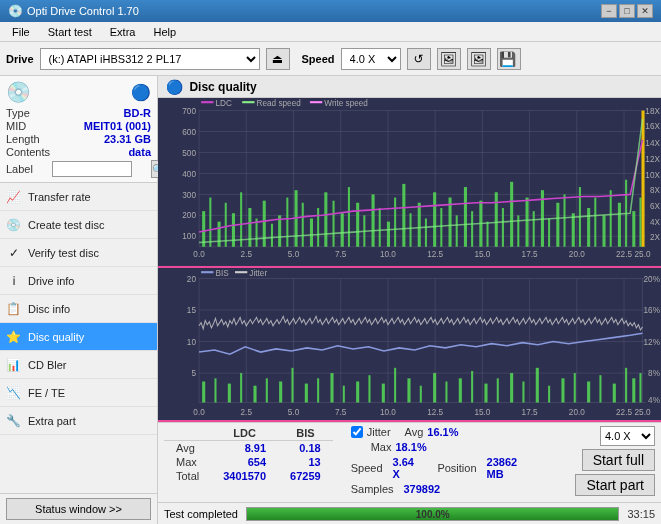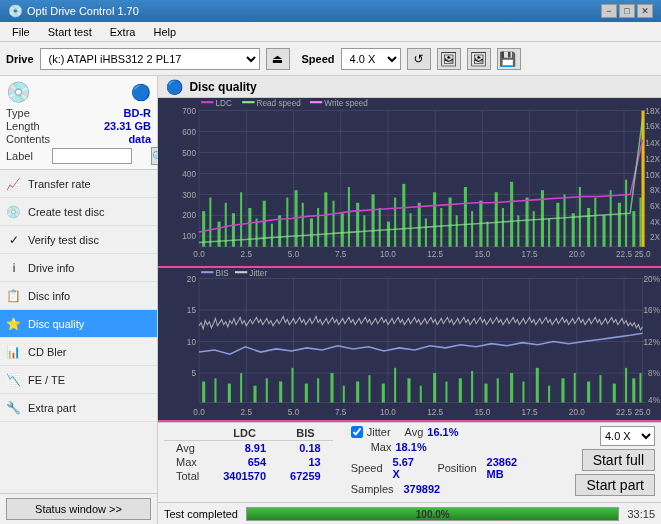--- a/index.html
+++ b/index.html
@@ -313,20 +313,24 @@
   <div id="sidebar">
 
     <div id="disc-panel">
       <div id="disc-panel-header">
         <span style="font-size:20px;">💿</span>
         <span style="font-size:16px; color:#555;">🔵</span>
       </div>
       <div class="disc-row">
         <span class="disc-label">Type</span>
         <span class="disc-value">BD-R</span>
+      </div>
+      <div class="disc-row">
+        <span class="disc-label">MID</span>
+        <span class="disc-value">MEIT01 (001)</span>
       </div>
       <div class="disc-row">
         <span class="disc-label">Length</span>
         <span class="disc-value">23.31 GB</span>
       </div>
       <div class="disc-row">
         <span class="disc-label">Contents</span>
         <span class="disc-value">data</span>
       </div>
       <div class="label-input-row">
@@ -650,21 +654,21 @@
           <span style="color:#333; margin-left:10px;">Avg</span>
           <span class="jitter-value">16.1%</span>
         </div>
         <div style="display:flex; gap:4px; font-size:11px; margin-left:20px;">
           <span style="color:#333;">Max</span>
           <span class="jitter-value" style="color:#0000cc; font-weight:bold;">18.1%</span>
         </div>
 
         <div class="speed-position-row">
           <span class="sp-label">Speed</span>
-          <span class="sp-value">5.67 X</span>
+          <span class="sp-value">3.64 X</span>
           <span class="sp-label" style="margin-left:8px;">Position</span>
           <span class="sp-value">23862 MB</span>
         </div>
         <div class="speed-position-row">
           <span class="sp-label">Samples</span>
           <span class="sp-value">379892</span>
         </div>
       </div>
 
       <div class="stats-right" style="margin-left:8px;">

